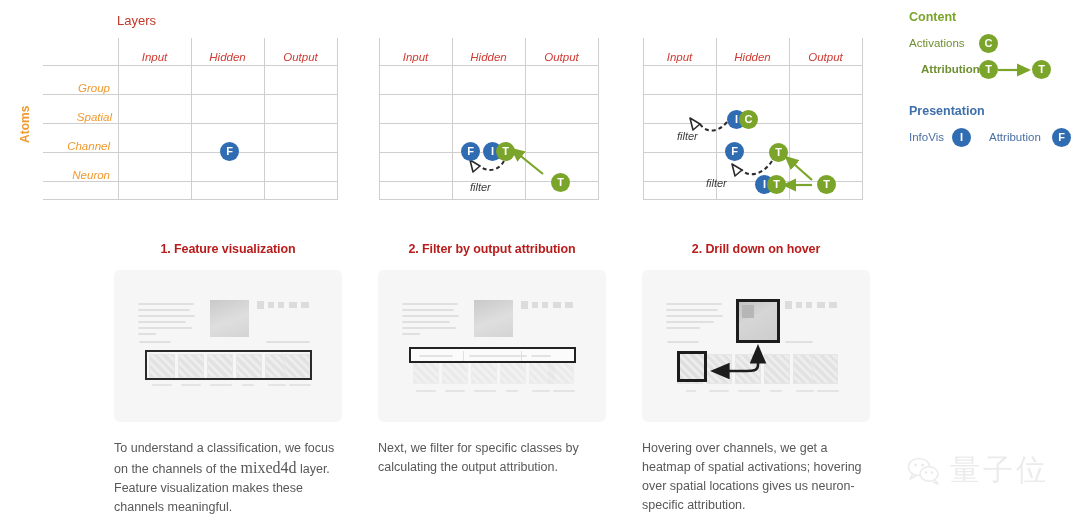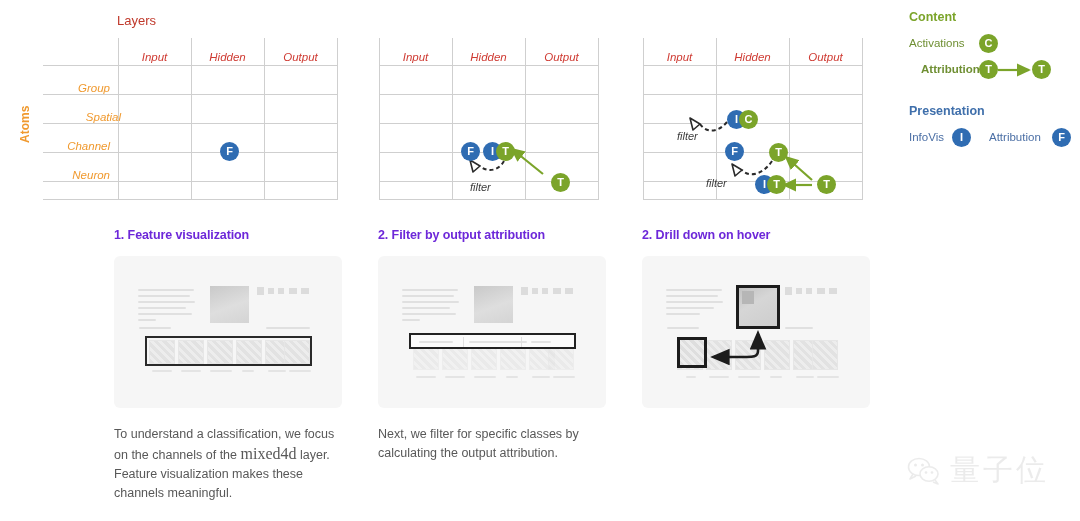--- a/index.html
+++ b/index.html
@@ -118,23 +118,24 @@
   }
   .legend-text.green { color: #6f8f33; }
   .legend-text.blue  { color: #4b6fa5; }
 
   
   .panels { position: absolute; left: 0; top: 228px; width: 1080px; }
   .panel { position: absolute; width: 228px; }
   .panel-title {
     font-size: 12.5px;
     font-weight: bold;
-    color: #6d28d9;
-    margin: 0 0 14px 0;
+    color: #b91c1c;
+    margin: 14px 0 14px 0;
     letter-spacing: -0.1px;
+    text-align: center;
   }
   .panel-figure {
     width: 228px;
     height: 152px;
     background: #f6f6f6;
     border-radius: 6px;
     position: relative;
     overflow: hidden;
   }
   .panel-caption {
@@ -218,21 +219,21 @@
     <div class="grid-line-v" style="left:118px; top:38px; height:161px;"></div>
     <div class="grid-line-v" style="left:191px; top:38px; height:161px;"></div>
     <div class="grid-line-v" style="left:264px; top:38px; height:161px;"></div>
     <div class="grid-line-v" style="left:337px; top:38px; height:161px;"></div>
 
     <div class="col-head" style="left:118px; top:51px; width:73px;">Input</div>
     <div class="col-head" style="left:191px; top:51px; width:73px;">Hidden</div>
     <div class="col-head" style="left:264px; top:51px; width:73px;">Output</div>
 
     <div class="row-head" style="left:30px; top:82px; width:80px;">Group</div>
-    <div class="row-head" style="left:41px; top:111px; width:80px;font-style:italic;">Spatial</div>
+    <div class="row-head" style="left:32px; top:111px; width:80px;font-style:italic;">Spatial</div>
     <div class="row-head" style="left:30px; top:140px; width:80px;">Channel</div>
     <div class="row-head" style="left:30px; top:169px; width:80px;">Neuron</div>
 
     <div class="token blue" style="left:220px; top:142px;">F</div>
   </div>
 
   <div class="matrix">
     <div class="grid-line-h" style="left:379px; top:65px; width:220px;"></div>
     <div class="grid-line-h" style="left:379px; top:94px; width:220px;"></div>
     <div class="grid-line-h" style="left:379px; top:123px; width:220px;"></div>
@@ -466,20 +467,21 @@
       <svg class="svg-overlay" width="228" height="152">
         <defs>
           <marker id="ah-black" markerWidth="8" markerHeight="8" refX="6" refY="3.2" orient="auto">
             <path d="M0,0 L7.5,3.2 L0,6.4 z" fill="#1c1c1c"></path>
           </marker>
         </defs>
         <path d="M116,95 C116,82 116,82 116,78" fill="none" stroke="#1c1c1c" stroke-width="2.6" marker-end="url(#ah-black)"></path>
         <path d="M116,95 C116,101 110,101 105,101 L72,101" fill="none" stroke="#1c1c1c" stroke-width="2.6" marker-end="url(#ah-black)"></path>
       </svg>
     </div>
+    <div class="panel-caption"><span>Hovering over channels, we get a heatmap of spatial activations; hovering over spatial locations gives us neuron-specific attribution.</span></div>
   </div>
 </div>
 
 <div class="watermark">
   <svg width="38" height="30" viewBox="0 0 38 30">
     <ellipse cx="13" cy="11" rx="10.5" ry="8.5" fill="none" stroke="#c8c8c8" stroke-width="1.6"></ellipse>
     <path d="M7,18 L4,23 L10,20" fill="none" stroke="#c8c8c8" stroke-width="1.6" stroke-linejoin="round"></path>
     <circle cx="9.5" cy="9" r="1.5" fill="#c8c8c8"></circle>
     <circle cx="16.5" cy="9" r="1.5" fill="#c8c8c8"></circle>
     <ellipse cx="23" cy="18" rx="9" ry="7.2" fill="#ffffff" stroke="#c8c8c8" stroke-width="1.6"></ellipse>

